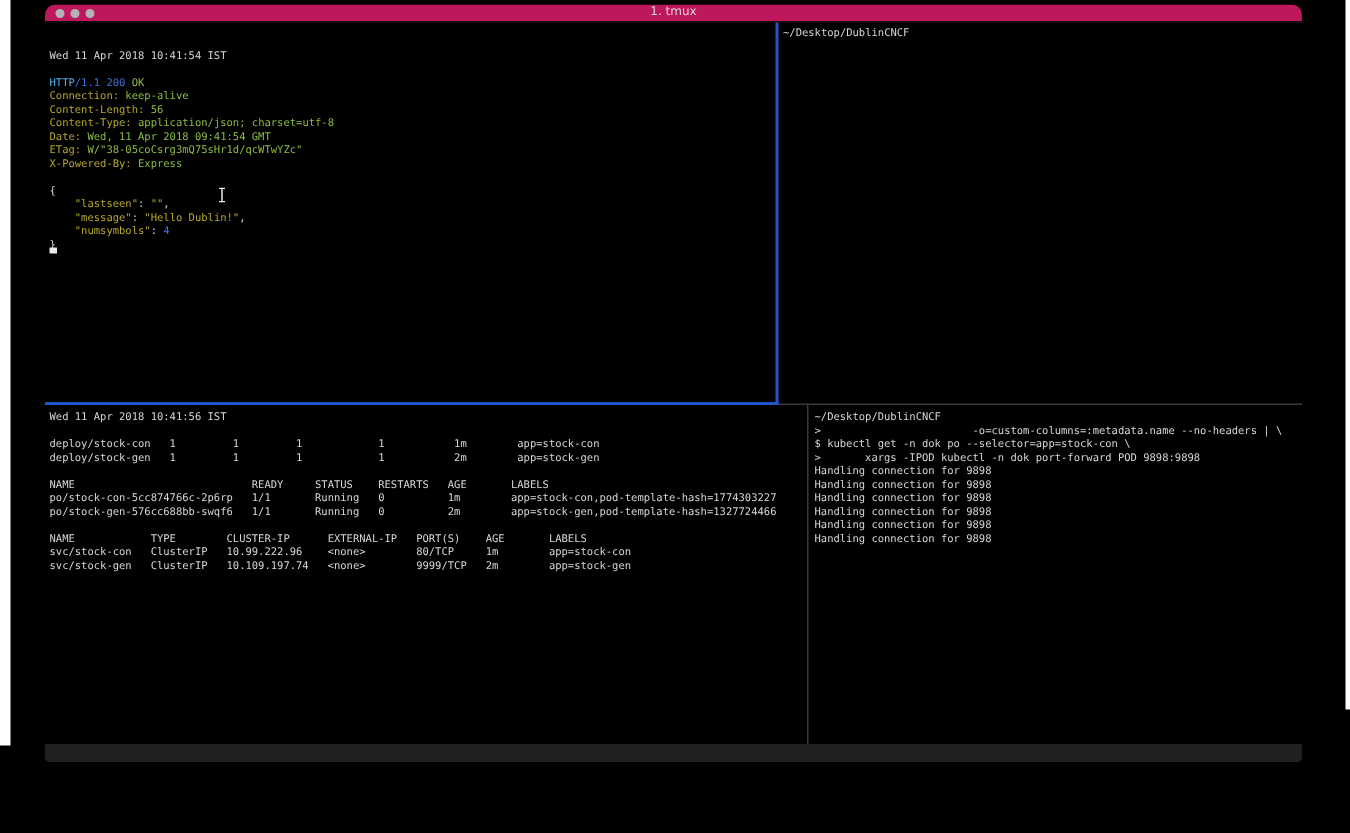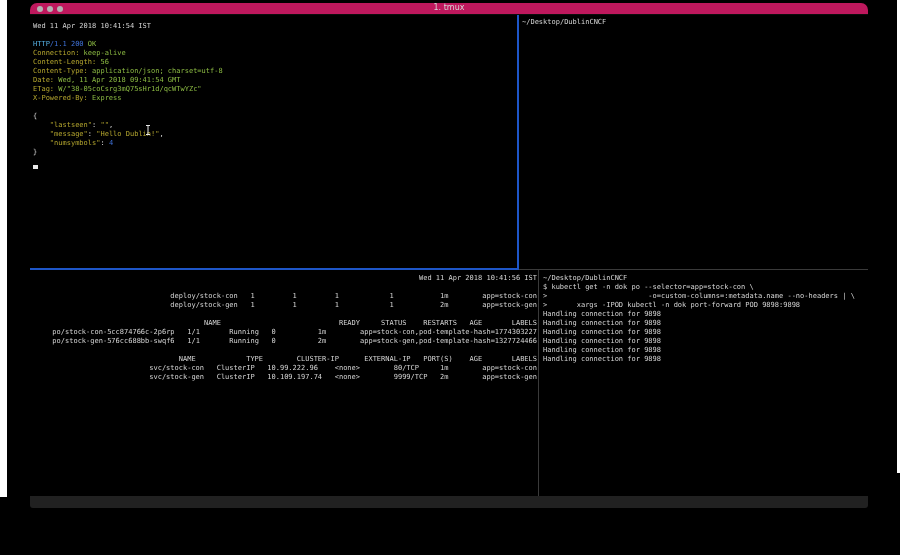--- a/index.html
+++ b/index.html
@@ -19,23 +19,23 @@
     height:12px;background:#be185d;position:relative;
     display:flex;align-items:flex-end;justify-content:center;
     border-bottom:1px solid #0c0c0c;box-sizing:border-box;
   }
   .lights{position:absolute;left:7px;top:3px;display:flex;gap:4px;}
   .light{width:6px;height:6px;border-radius:50%;background:#b3b3b3;}
   .title{font-family:"DejaVu Sans",sans-serif;font-size:8px;color:#d6d6d6;line-height:12px;}
 
   .terminal{position:absolute;top:12px;left:0;right:0;bottom:12px;background:#000;}
   .pane{position:absolute;overflow:hidden;padding:3px 0 0 3px;box-sizing:border-box;}
-  #pane-tl{left:0;top:4px;width:487px;height:288px;}
+  #pane-tl{left:0;top:15px;width:487px;height:288px;}
   #pane-tr{left:489px;top:0;width:349px;height:253px;}
-  #pane-bl{left:0;top:256px;width:507px;height:181px;text-align:right;}
+  #pane-bl{left:0;top:256px;width:507px;height:181px;}
   #pane-br{left:510px;top:256px;width:328px;height:225px;}
   .line{white-space:pre;font-size:7px;line-height:9px;height:9px;color:#d6d6d6;}
 
   .div-v-blue{position:absolute;left:487px;top:0;width:2px;height:255px;}
   .div-h-blue{position:absolute;left:0;top:253px;width:489px;height:2px;}
   .div-h-gray{position:absolute;left:489px;top:254px;right:0;height:1px;background:#3a3a3a;}
   .div-v-gray{position:absolute;left:508px;top:255px;width:1px;bottom:0;background:#3a3a3a;}
 
   .block-cursor{position:absolute;left:3px;top:150px;width:5px;height:3.5px;background:#e9e9e9;}
   .mouse-cursor{position:absolute;left:115px;top:110px;width:6px;height:10px;}
@@ -97,22 +97,22 @@
         <div class="line"><span style="color: rgb(214, 214, 214);">NAME                            READY     STATUS    RESTARTS   AGE       LABELS</span></div>
         <div class="line"><span style="color: rgb(214, 214, 214);">po/stock-con-5cc874766c-2p6rp   1/1       Running   0          1m        app=stock-con,pod-template-hash=1774303227</span></div>
         <div class="line"><span style="color: rgb(214, 214, 214);">po/stock-gen-576cc688bb-swqf6   1/1       Running   0          2m        app=stock-gen,pod-template-hash=1327724466</span></div>
         <div class="line"> </div>
         <div class="line"><span style="color: rgb(214, 214, 214);">NAME            TYPE        CLUSTER-IP      EXTERNAL-IP   PORT(S)    AGE       LABELS</span></div>
         <div class="line"><span style="color: rgb(214, 214, 214);">svc/stock-con   ClusterIP   10.99.222.96    &lt;none&gt;        80/TCP     1m        app=stock-con</span></div>
         <div class="line"><span style="color: rgb(214, 214, 214);">svc/stock-gen   ClusterIP   10.109.197.74   &lt;none&gt;        9999/TCP   2m        app=stock-gen</span></div>
       </div>
     <div class="pane" id="pane-br">
         <div class="line"><span style="color: rgb(214, 214, 214);">~/Desktop/DublinCNCF</span></div>
+        <div class="line"><span style="color: rgb(214, 214, 214);">&gt;                        -o=custom-columns=:metadata.name --no-headers | \</span></div>
         <div class="line"><span style="color: rgb(214, 214, 214);">$ kubectl get -n dok po --selector=app=stock-con \</span></div>
-        <div class="line"><span style="color: rgb(214, 214, 214);">&gt;                        -o=custom-columns=:metadata.name --no-headers | \</span></div>
         <div class="line"><span style="color: rgb(214, 214, 214);">&gt;       xargs -IPOD kubectl -n dok port-forward POD 9898:9898</span></div>
         <div class="line"><span style="color: rgb(214, 214, 214);">Handling connection for 9898</span></div>
         <div class="line"><span style="color: rgb(214, 214, 214);">Handling connection for 9898</span></div>
         <div class="line"><span style="color: rgb(214, 214, 214);">Handling connection for 9898</span></div>
         <div class="line"><span style="color: rgb(214, 214, 214);">Handling connection for 9898</span></div>
         <div class="line"><span style="color: rgb(214, 214, 214);">Handling connection for 9898</span></div>
         <div class="line"><span style="color: rgb(214, 214, 214);">Handling connection for 9898</span></div>
       </div>
 
     <div class="div-v-blue" style="background: rgb(30, 86, 200);"></div>

